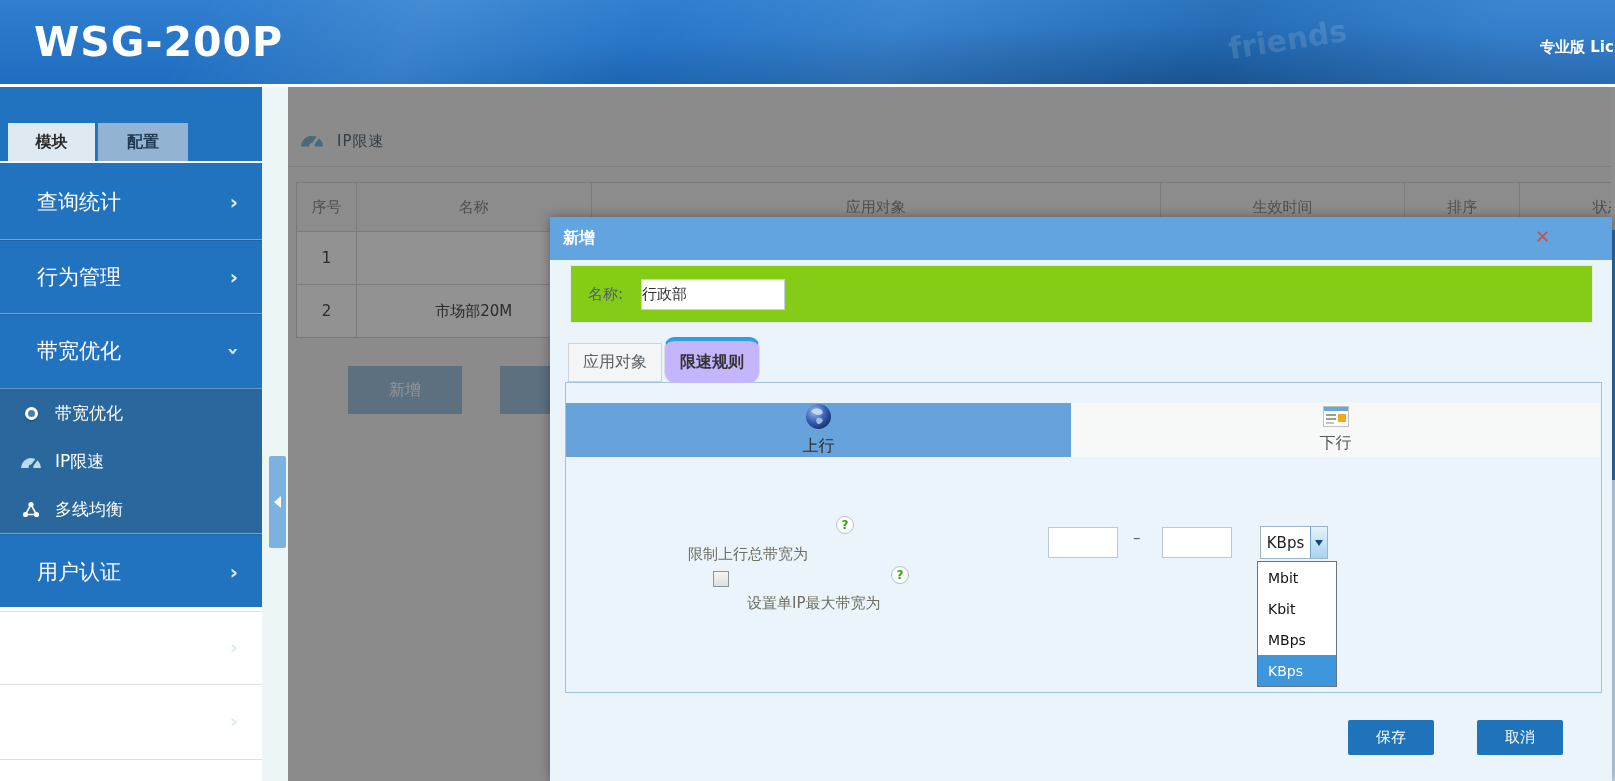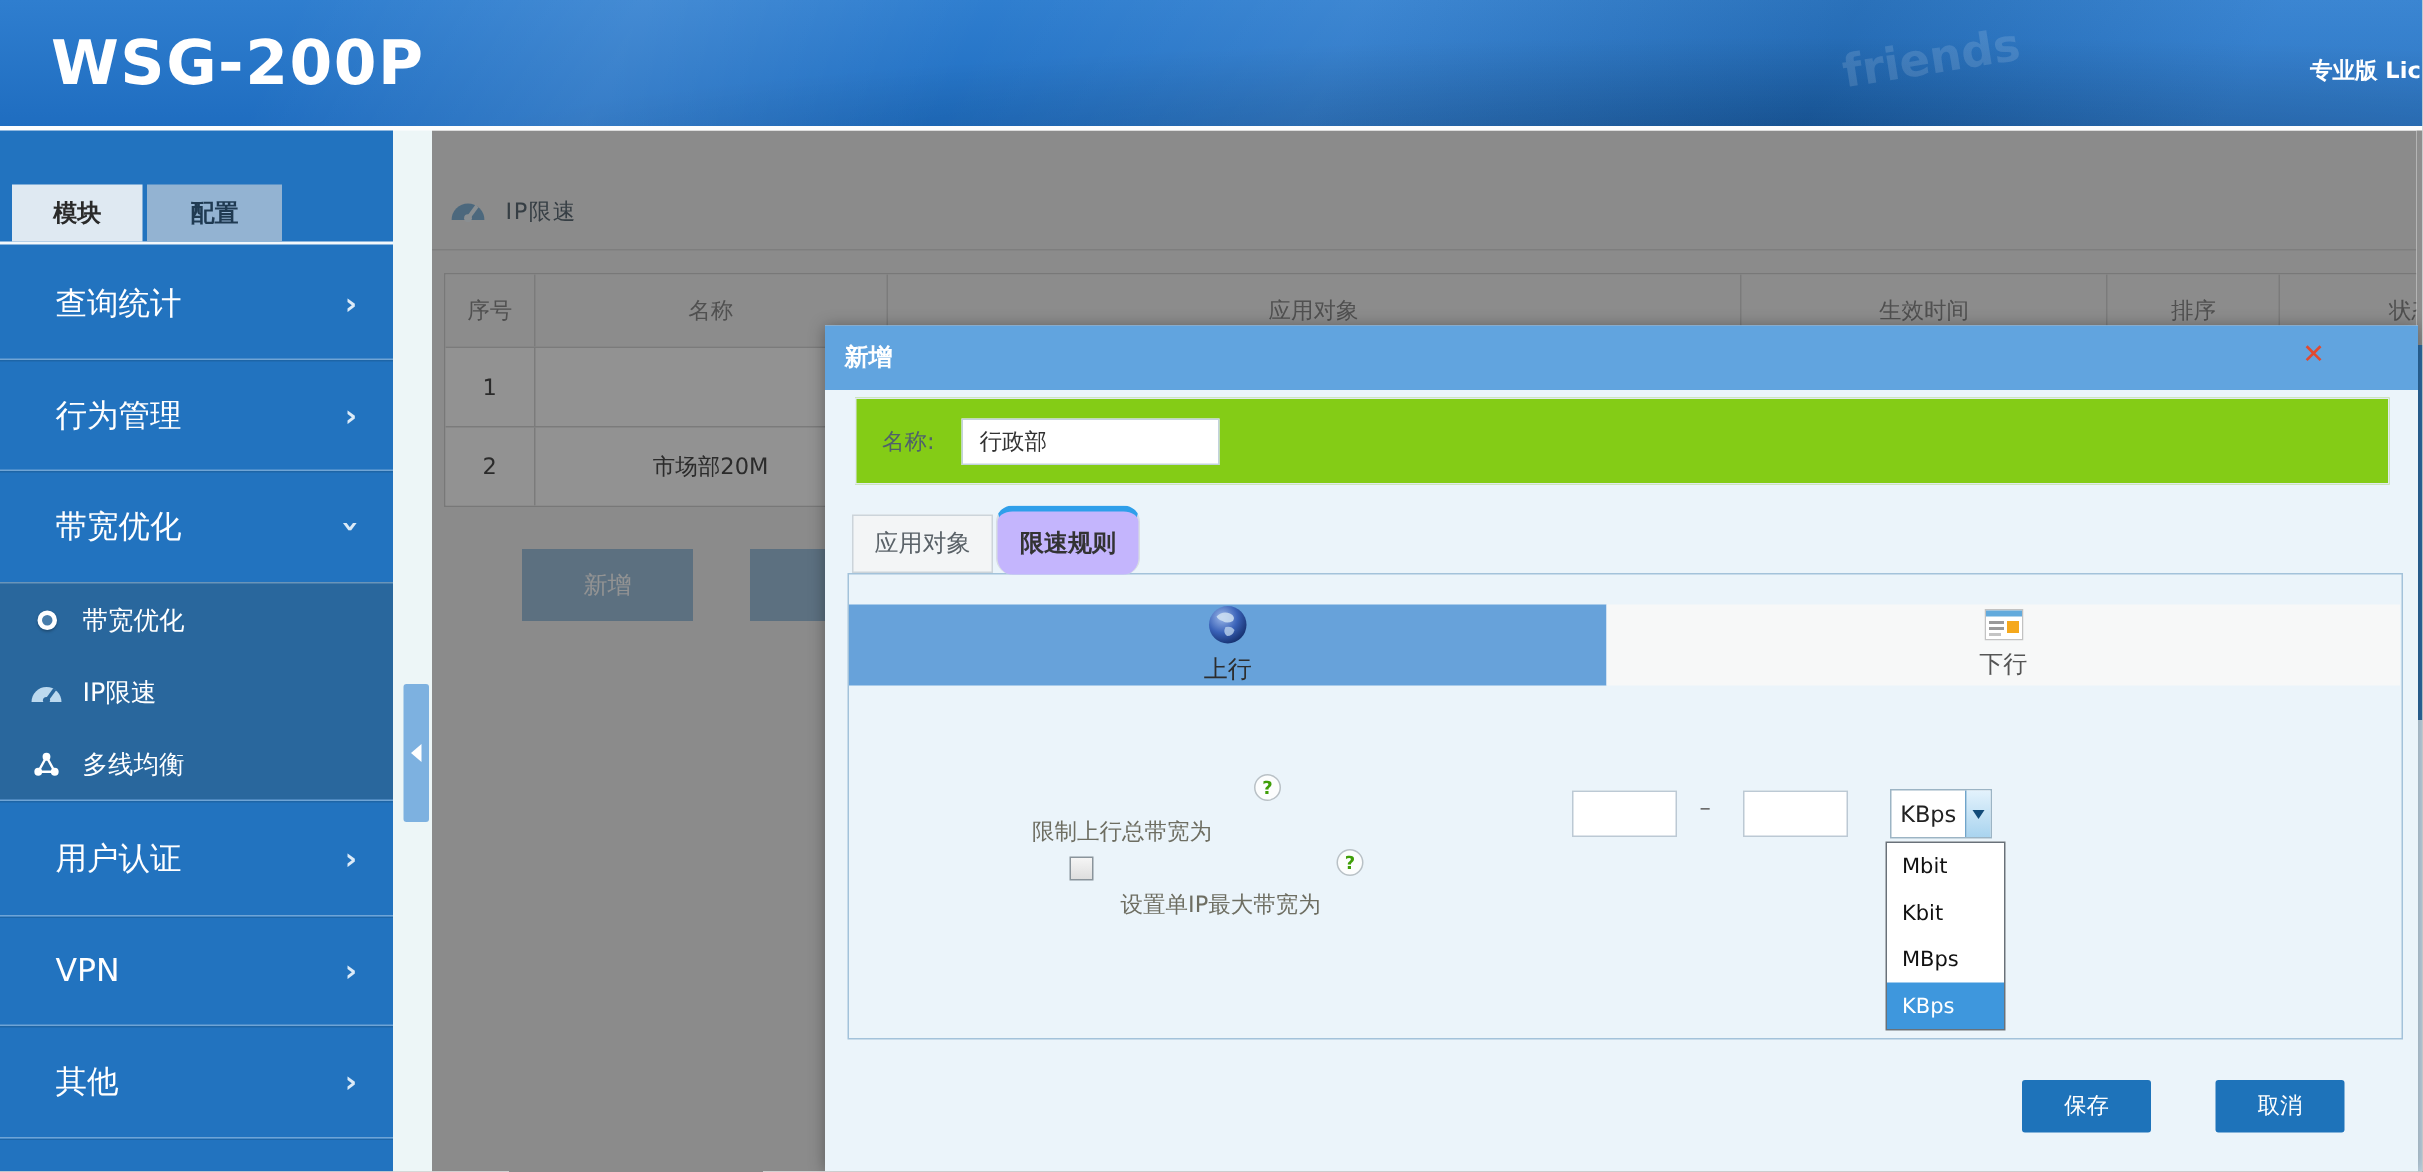--- a/index.html
+++ b/index.html
@@ -13,21 +13,21 @@
       linear-gradient(115deg, rgba(255,255,255,0) 12%, rgba(255,255,255,.10) 26%, rgba(255,255,255,0) 40%, rgba(255,255,255,.07) 55%, rgba(0,0,0,.10) 75%, rgba(255,255,255,.06) 92%),
       radial-gradient(ellipse at 75% 130%, rgba(0,0,0,.22), rgba(0,0,0,0) 55%),
       linear-gradient(180deg,#2f7ecf,#1f6dc0);
   }
   .logo { position:absolute; left:34px; top:18px; font-size:41px; font-weight:bold; color:#fff; letter-spacing:1px; }
   .license { position:absolute; left:1540px; top:38px; font-size:15px; font-weight:bold; color:#fff; white-space:nowrap; }
   .watermark { position:absolute; left:1228px; top:22px; font-size:30px; font-weight:bold; color:rgba(255,255,255,.13); transform:rotate(-9deg); }
   .header-gap { position:absolute; left:0; top:84px; width:1615px; height:3px; background:#fdfdfd; }
 
   
-  .sidebar { position:absolute; left:0; top:87px; width:262px; height:694px; background:#2273bf; }
+  .sidebar { position:absolute; left:0; top:87px; width:262px; height:520px; background:#2273bf; }
   .side-tabs { position:absolute; left:0; top:0; width:262px; height:76px; border-bottom:2px solid #f4f8fb; }
   .side-tab { position:absolute; top:36px; height:38px; display:flex; align-items:center; justify-content:center;
     font-size:16px; font-weight:bold; cursor:pointer; }
   .side-tab.active { left:8px; width:87px; background:#dfe9f2; color:#2a2a2a; }
   .side-tab.idle   { left:98px; width:90px; background:#93b3d2; color:#1f3a52; }
   .menu { position:absolute; left:0; top:78px; width:262px; }
   .mi { position:relative; width:262px; display:flex; align-items:center; justify-content:space-between;
     padding:0 24px 0 37px; color:#fff; font-size:21px; cursor:pointer;
     border-top:1px solid rgba(255,255,255,.35); box-shadow:inset 0 1px 0 rgba(0,0,0,.12); }
   .mi:first-child { border-top:none; box-shadow:none; }
@@ -70,22 +70,22 @@
   .sb-thumb { position:absolute; left:0; top:143px; width:4px; height:250px; background:#2d6ca4; }
 
   
   .modal { position:absolute; left:550px; top:217px; width:1062px; height:564px; z-index:10;
     background:#ebf4fa; box-shadow:0 0 10px rgba(0,0,0,.35); }
   .m-title { position:absolute; left:0; top:0; width:1062px; height:43px; background:#61a4df;
     display:flex; align-items:center; padding-left:13px; color:#fff; font-size:16px; font-weight:bold; }
   .m-close { position:absolute; right:62px; top:11px; color:#e2492f; font-size:18px; font-weight:bold; cursor:pointer; line-height:1; }
   .name-panel { position:absolute; left:20px; top:48px; width:1023px; height:58px; background:#84cc16; border:1px solid #e2eaf0;text-decoration:underline; }
   .name-label { position:absolute; left:17px; top:19px; font-size:15px; color:#50606b; }
-  .name-input { position:absolute; left:70px; top:13px; width:172px; height:31px; border:1px solid #c2d2dc; background:#fff;
-    font-size:15px; color:#333; padding:0 11px; font-family:inherit; }
+  .name-input { position:absolute; left:70px; top:13px; width:144px; height:31px; border:1px solid #c2d2dc; background:#fff;
+    font-size:15px; color:#333; padding:0 0; font-family:inherit; }
   .m-tab { position:absolute; display:flex; align-items:center; justify-content:center; font-size:16px; cursor:pointer; }
   .m-tab.idle { left:18px; top:126px; width:94px; height:39px; background:#f3f5f6; border:1px solid #ccd4da; color:#5a6268; }
   .m-tab.active { left:114px; top:120px; width:96px; height:46px; background:#c4b5fd; border-left:1px solid #d8dee3; border-right:1px solid #d8dee3;
     border-top:4px solid #2f9fea; color:#333; font-weight:bold; z-index:3;border-radius:11px; }
   .m-box { position:absolute; left:15px; top:165px; width:1037px; height:311px; border:1px solid #a3c2da; }
   .dir-btn { position:absolute; top:186px; height:54px; display:flex; flex-direction:column; align-items:center; justify-content:center; gap:2px;
     font-size:16px; cursor:pointer; }
   .dir-btn.up { left:16px; width:505px; background:#67a2da; color:#2d2d2d; }
   .dir-btn.down { left:521px; width:529px; background:#f7f8f8; color:#555; }
   .f-label { position:absolute; font-size:15px; color:#6e6e62;margin-top:25px; }

